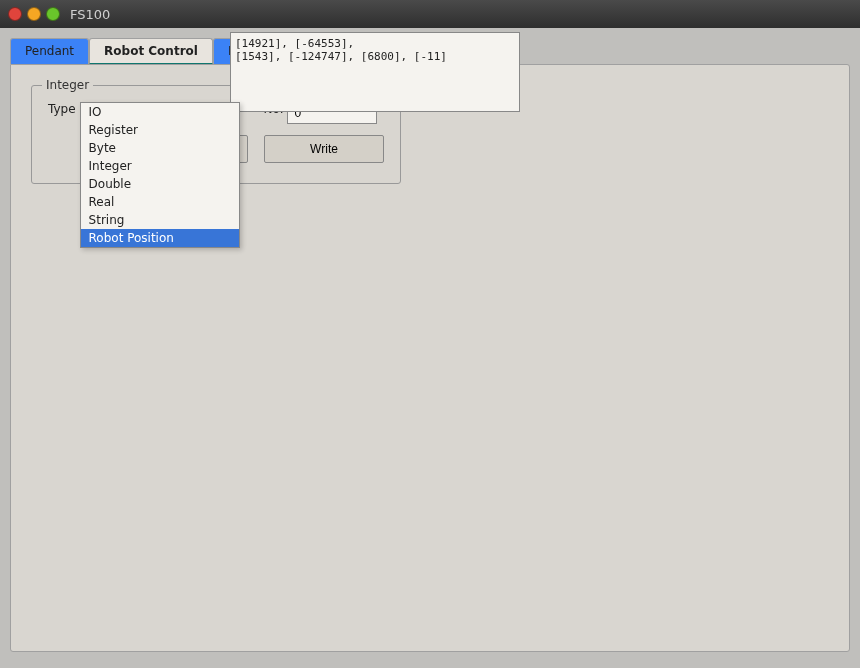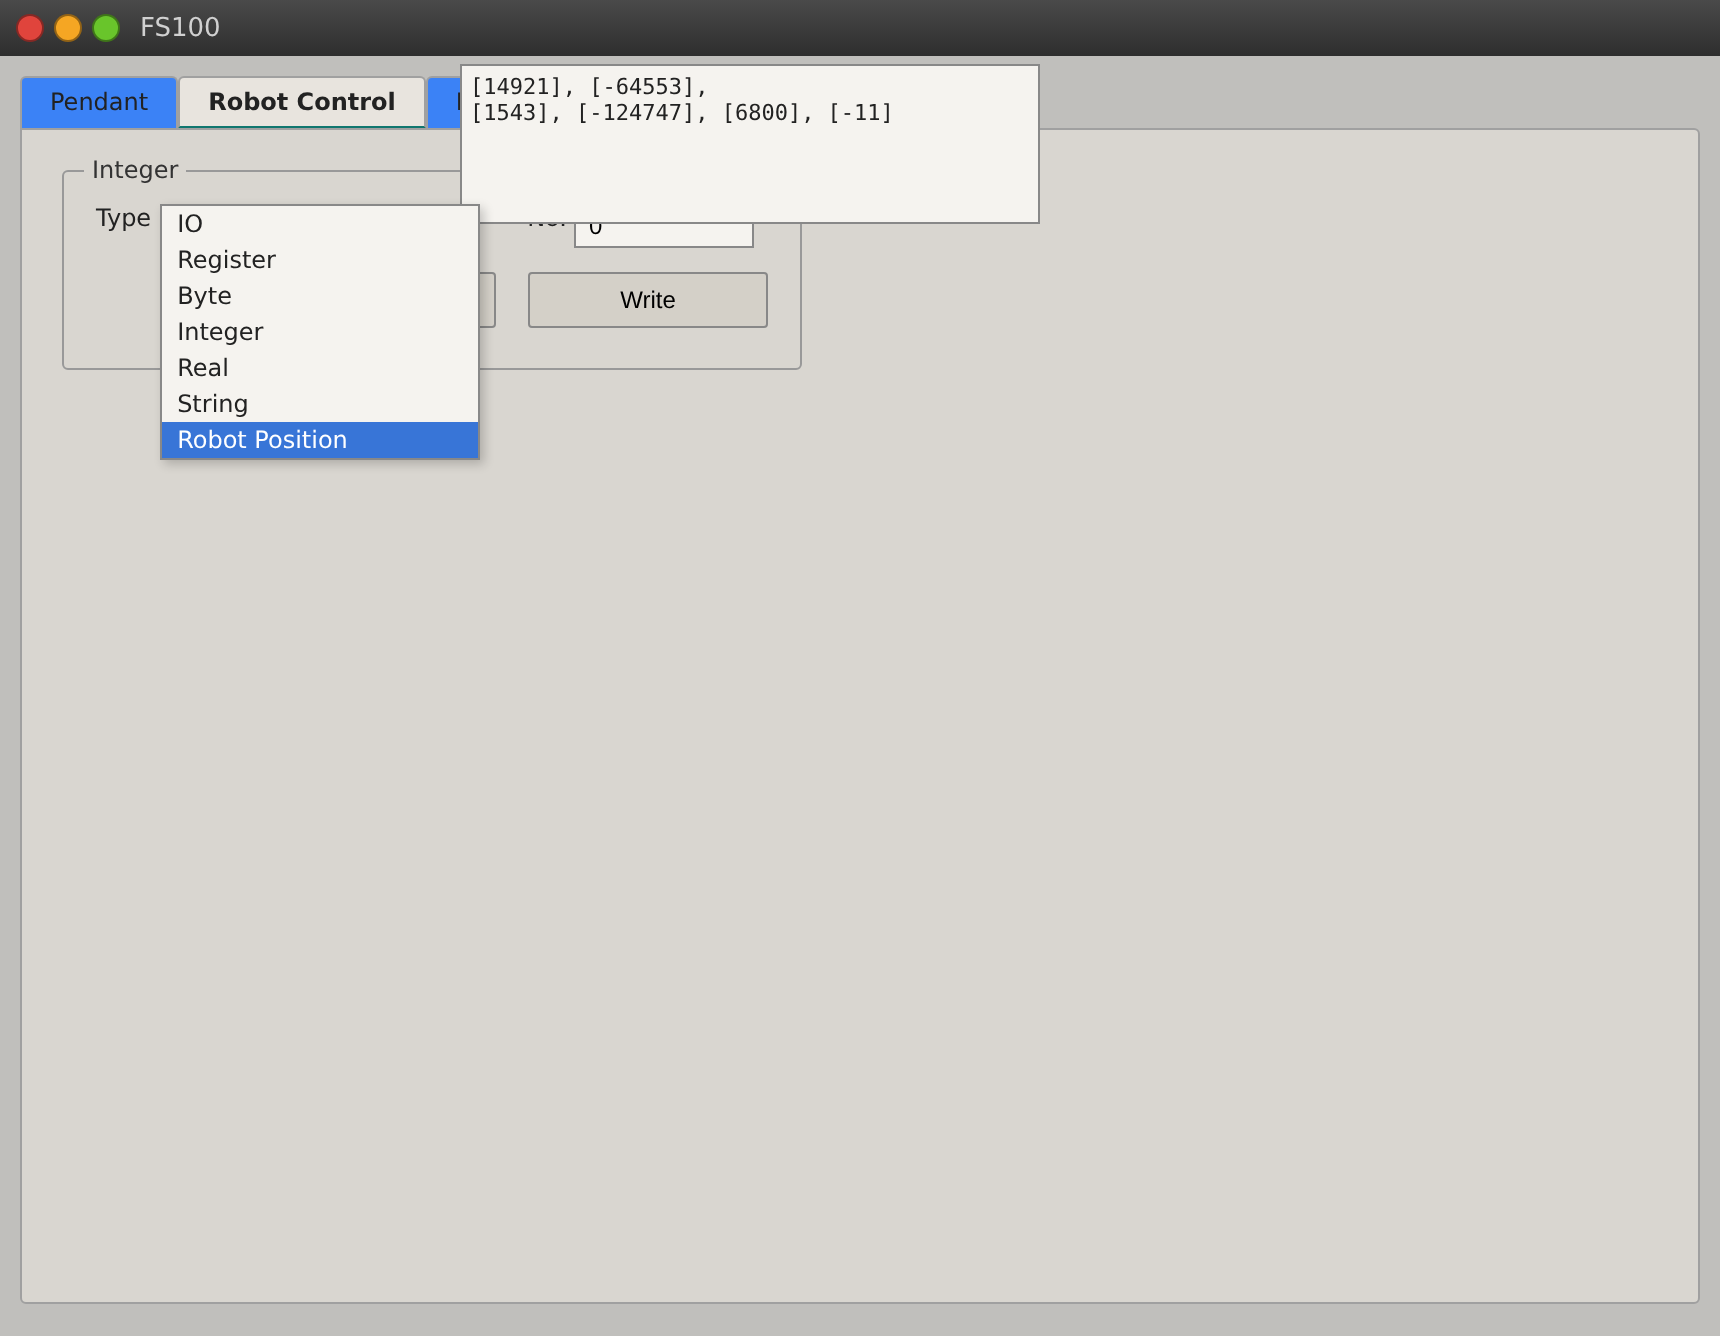--- a/index.html
+++ b/index.html
@@ -227,20 +227,21 @@
             <div style="position:relative; width:160px; border:1px solid #888; background:#f5f3ef; display:flex; align-items:center; height:22px; padding:0 4px; font-size:12px; cursor:pointer;">
               <span style="flex:1;">Robot Position</span>
               <span style="font-size:9px; color:#555;">▼</span>
             </div>
 
             <div class="listbox">
               <div class="listbox-item">IO</div>
               <div class="listbox-item">Register</div>
               <div class="listbox-item">Byte</div>
               <div class="listbox-item">Integer</div>
+              <div class="listbox-item">Double</div>
               <div class="listbox-item">Real</div>
               <div class="listbox-item">String</div>
               <div class="listbox-item selected">Robot Position</div>
             </div>
           </div>
         </div>
 
         <div class="field-col" style="margin-left:8px;">
           <label class="field-label">No.</label>
           <input type="text" class="no-input" value="0" style="">

